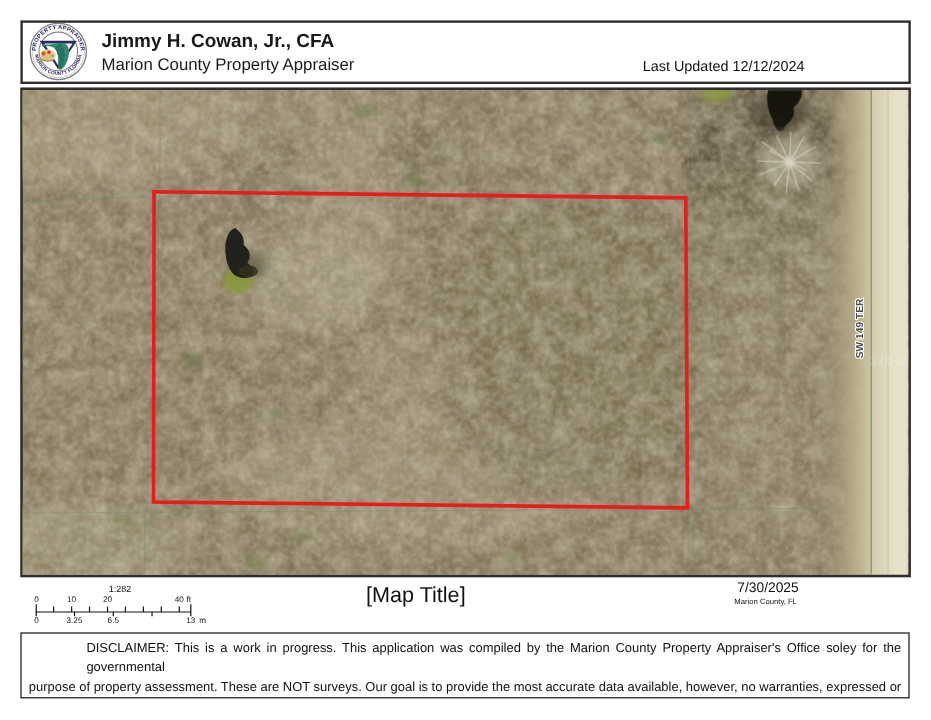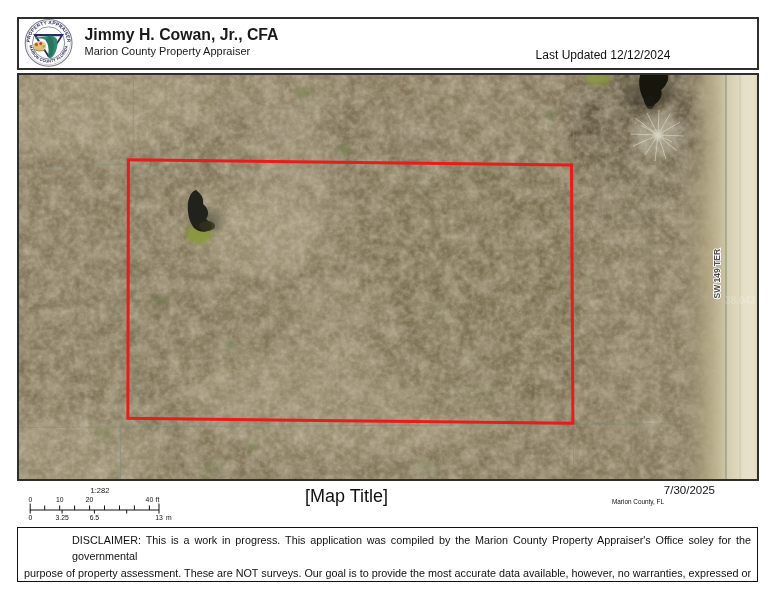--- a/index.html
+++ b/index.html
@@ -32,21 +32,21 @@
   <ellipse cx="16" cy="28" rx="6.4" ry="5" fill="#e5d1a0"></ellipse>
   <ellipse cx="15" cy="29.8" rx="4.8" ry="3.2" fill="#dec07e"></ellipse>
   <circle cx="12.3" cy="26.6" r="1.8" fill="#bd6a20"></circle>
   <circle cx="16.8" cy="25.6" r="1.5" fill="#c43d20"></circle>
   <circle cx="19.8" cy="28.4" r="1.3" fill="#cf9f3a"></circle>
   <path d="M10,31.5 q5,2.8 11,0.8" stroke="#8a6b2f" stroke-width="0.7" fill="none"></path>
 </svg>
 
 <div class="abs" style="left:84.5px;top:27px;font-size:15.8px;font-weight:bold;color:#1a1a1a;line-height:1;">Jimmy H. Cowan, Jr., CFA</div>
 
-<div class="abs" style="left:84.5px;top:46px;font-size:11px;color:#1a1a1a;line-height:1;">Marion County Property Appraiser</div>
+<div class="abs" style="left:84.5px;top:46px;font-size:14px;color:#1a1a1a;line-height:1;">Marion County Property Appraiser</div>
 
 <div class="abs" style="left:453px;top:49px;width:300px;text-align:center;font-size:12px;color:#111;line-height:1;">Last Updated 12/12/2024</div>
 
 <div class="abs" style="left:17px;top:73px;width:738px;height:404px;border:2px solid #2e2e2e;background:#7f7458;"></div>
 
 <div id="mapwrap" class="abs" style="left:19px;top:75px;width:738px;height:404px;overflow:hidden;">
 <svg width="738" height="404" viewBox="19 75 738 404">
   <defs>
     <filter id="blur8">
           <feGaussianBlur stdDeviation="8"></feGaussianBlur>
@@ -230,20 +230,20 @@
     <line x1="134.4" y1="505.5" x2="134.4" y2="510"></line>
     <line x1="149.4" y1="505.5" x2="149.4" y2="510"></line>
     <line x1="62.1" y1="510" x2="62.1" y2="513.5"></line>
     <line x1="94.4" y1="510" x2="94.4" y2="513.5"></line>
     <line x1="126.7" y1="510" x2="126.7" y2="513.5"></line>
   </g>
 </svg>
 
 <div class="abs" style="left:305px;top:487px;width:200px;text-align:left;font-size:18px;color:#111;line-height:1;">[Map Title]</div>
 
-<div class="abs" style="left:565px;top:484.5px;width:150px;text-align:right;font-size:11.5px;color:#111;line-height:1;">7/30/2025</div>
+<div class="abs" style="left:565px;top:484.5px;width:150px;text-align:center;font-size:11.5px;color:#111;line-height:1;">7/30/2025</div>
 
 <div class="abs" style="left:563px;top:499px;width:150px;text-align:center;font-size:6.4px;color:#111;line-height:1;">Marion County, FL</div>
 
 <div class="abs" style="left:17px;top:526.5px;width:727px;height:45px;border:1.5px solid #111;padding:4px 6px;font-size:10.8px;color:#111;line-height:16.9px;">
   <div style="text-align:justify;text-align-last:justify;padding-left:48px;">DISCLAIMER: This is a work in progress. This application was compiled by the Marion County Property Appraiser's Office soley for the governmental</div>
   <div style="text-align:justify;text-align-last:justify;">purpose of property assessment. These are NOT surveys. Our goal is to provide the most accurate data available, however, no warranties, expressed or</div>
 </div>
 
 </body></html>

